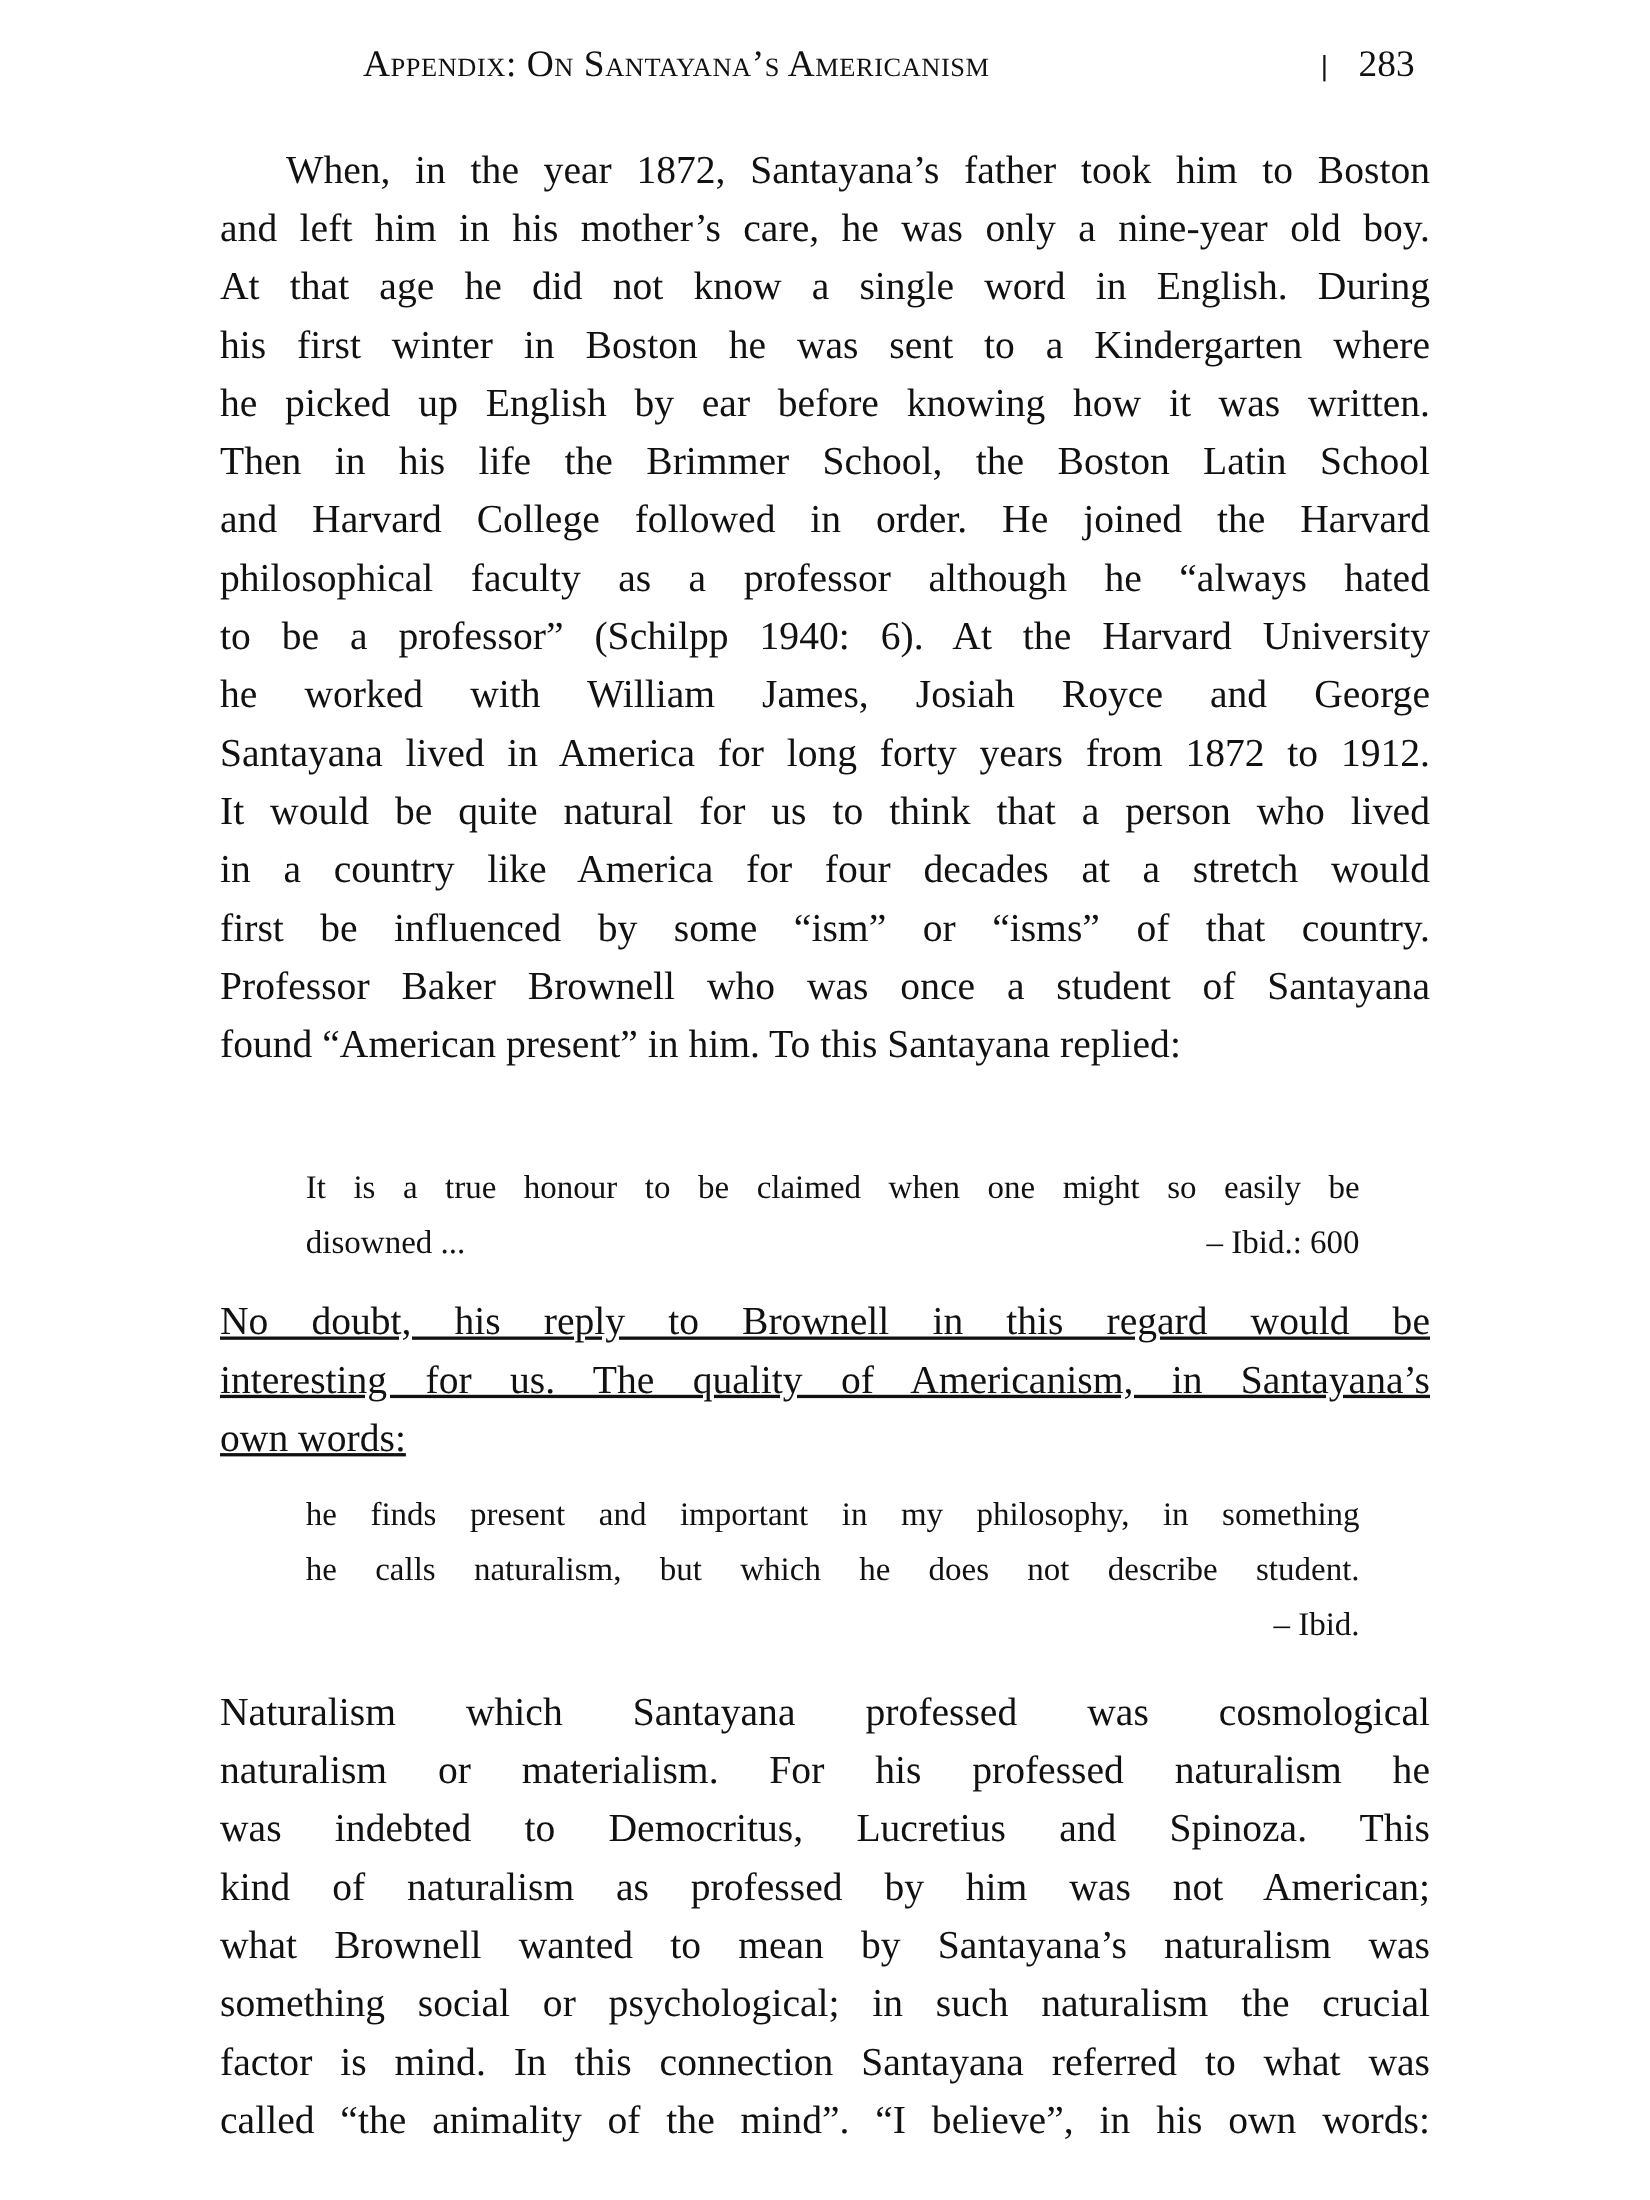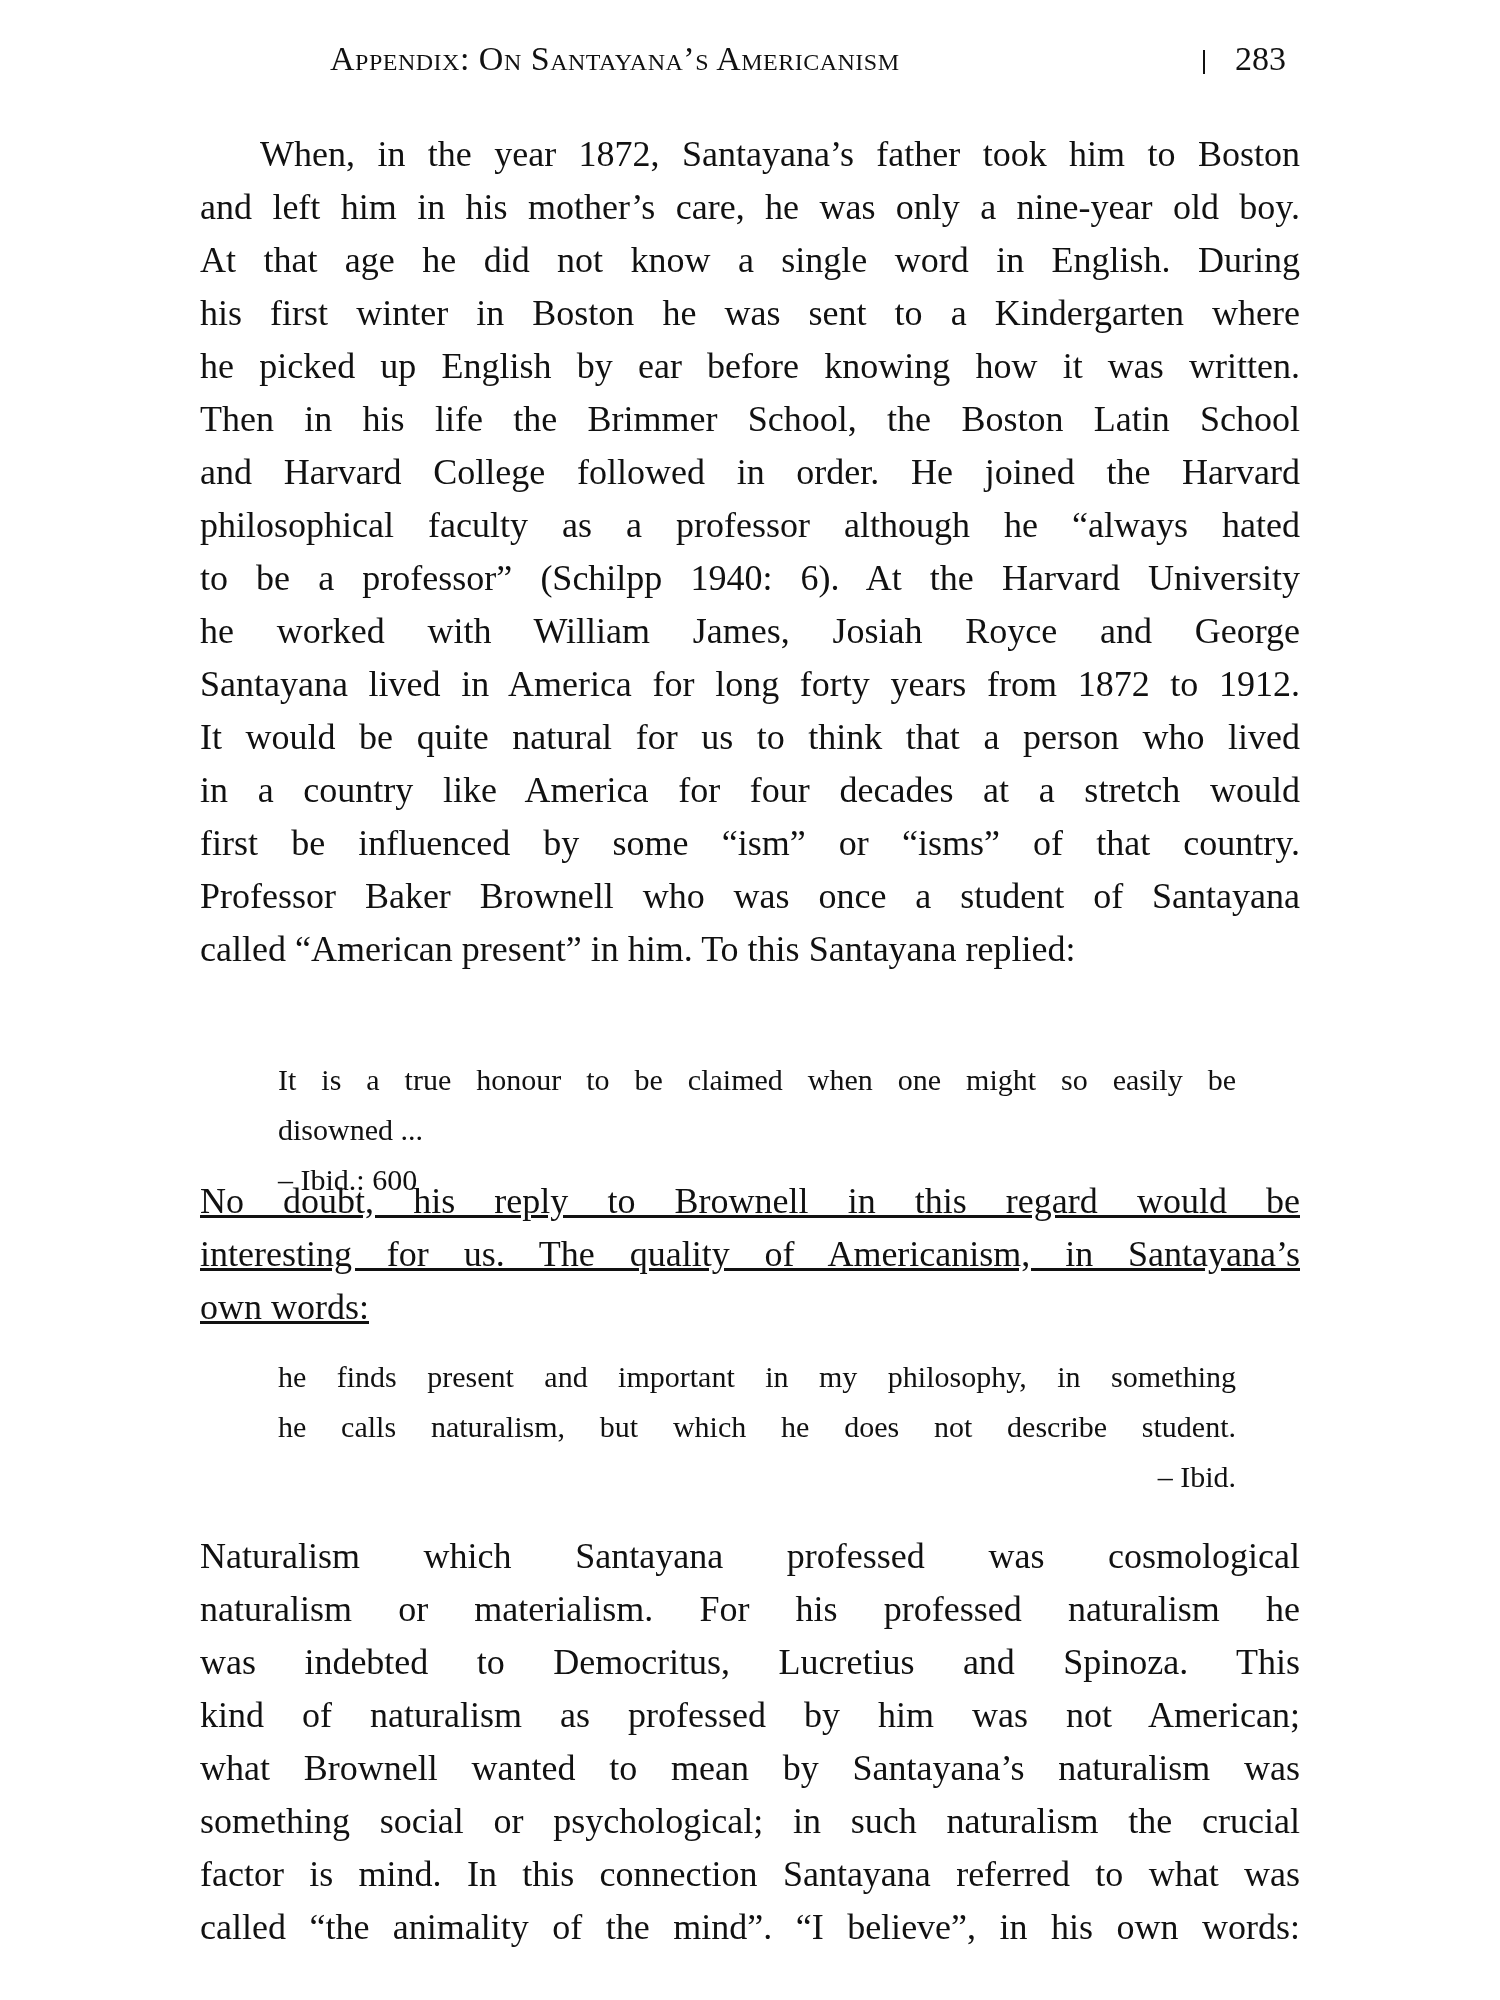--- a/index.html
+++ b/index.html
@@ -8,21 +8,21 @@
   .header { position: absolute; top: 40px; left: 200px; width: 1100px; height: 50px; font-family: "Liberation Serif", "DejaVu Serif", serif; }
   .running-title { position: absolute; left: 130px; top: 0; font-size: 34px; font-variant: small-caps; letter-spacing: 0.5px; white-space: nowrap; }
   .sep { position: absolute; left: 1003px; top: 10px; width: 2px; height: 24px; background: #111; }
   .page-num { position: absolute; left: 1035px; top: 0; font-size: 34px; }
   .block { position: absolute; left: 200px; width: 1100px; font-family: "Liberation Serif", "DejaVu Serif", serif; }
   .line { display: block; font-size: 36px; line-height: 53px; height: 53px; white-space: nowrap; text-align: justify; text-align-last: justify; overflow: hidden; }
   .line.last { text-align-last: left; }
   .indent { padding-left: 60px; }
   .quote { position: absolute; left: 278px; width: 958px; font-family: Liberation Serif, serif; }
   .qline { display: block; font-size: 30px; line-height: 50px; height: 50px; white-space: nowrap; text-align: justify; text-align-last: justify; overflow: hidden; }
-  .qsplit { display: flex; justify-content: space-between; font-size: 30px; line-height: 50px; height: 50px; flex-direction: column; }
+  .qsplit { display: flex; justify-content: space-between; font-size: 30px; line-height: 50px; height: 50px; }
   .qright { display: block; text-align: right; font-size: 30px; line-height: 50px; height: 50px; }
 </style>
 </head>
 <body>
 
 <div class="page">
 
   <div class="header">
     <span class="running-title">Appendix: On Santayana’s Americanism</span>
     <span class="sep"></span>
@@ -38,21 +38,21 @@
     <span class="line">Then in his life the Brimmer School, the Boston Latin School</span>
     <span class="line">and Harvard College followed in order. He joined the Harvard</span>
     <span class="line">philosophical faculty as a professor although he “always hated</span>
     <span class="line">to be a professor” (Schilpp 1940: 6). At the Harvard University</span>
     <span class="line">he worked with William James, Josiah Royce and George</span>
     <span class="line">Santayana lived in America for long forty years from 1872 to 1912.</span>
     <span class="line">It would be quite natural for us to think that a person who lived</span>
     <span class="line">in a country like America for four decades at a stretch would</span>
     <span class="line">first be influenced by some “ism” or “isms” of that country.</span>
     <span class="line">Professor Baker Brownell who was once a student of Santayana</span>
-    <span class="line last">called “American present” in him. To this Santayana replied:</span>
+    <span class="line last">found “American present” in him. To this Santayana replied:</span>
   </div>
 
   <div class="quote" style="top:1055px;">
     <span class="qline">It is a true honour to be claimed when one might so easily be</span>
     <div class="qsplit">
       <span>disowned ...</span>
       <span>– Ibid.: 600</span>
     </div>
   </div>
 

